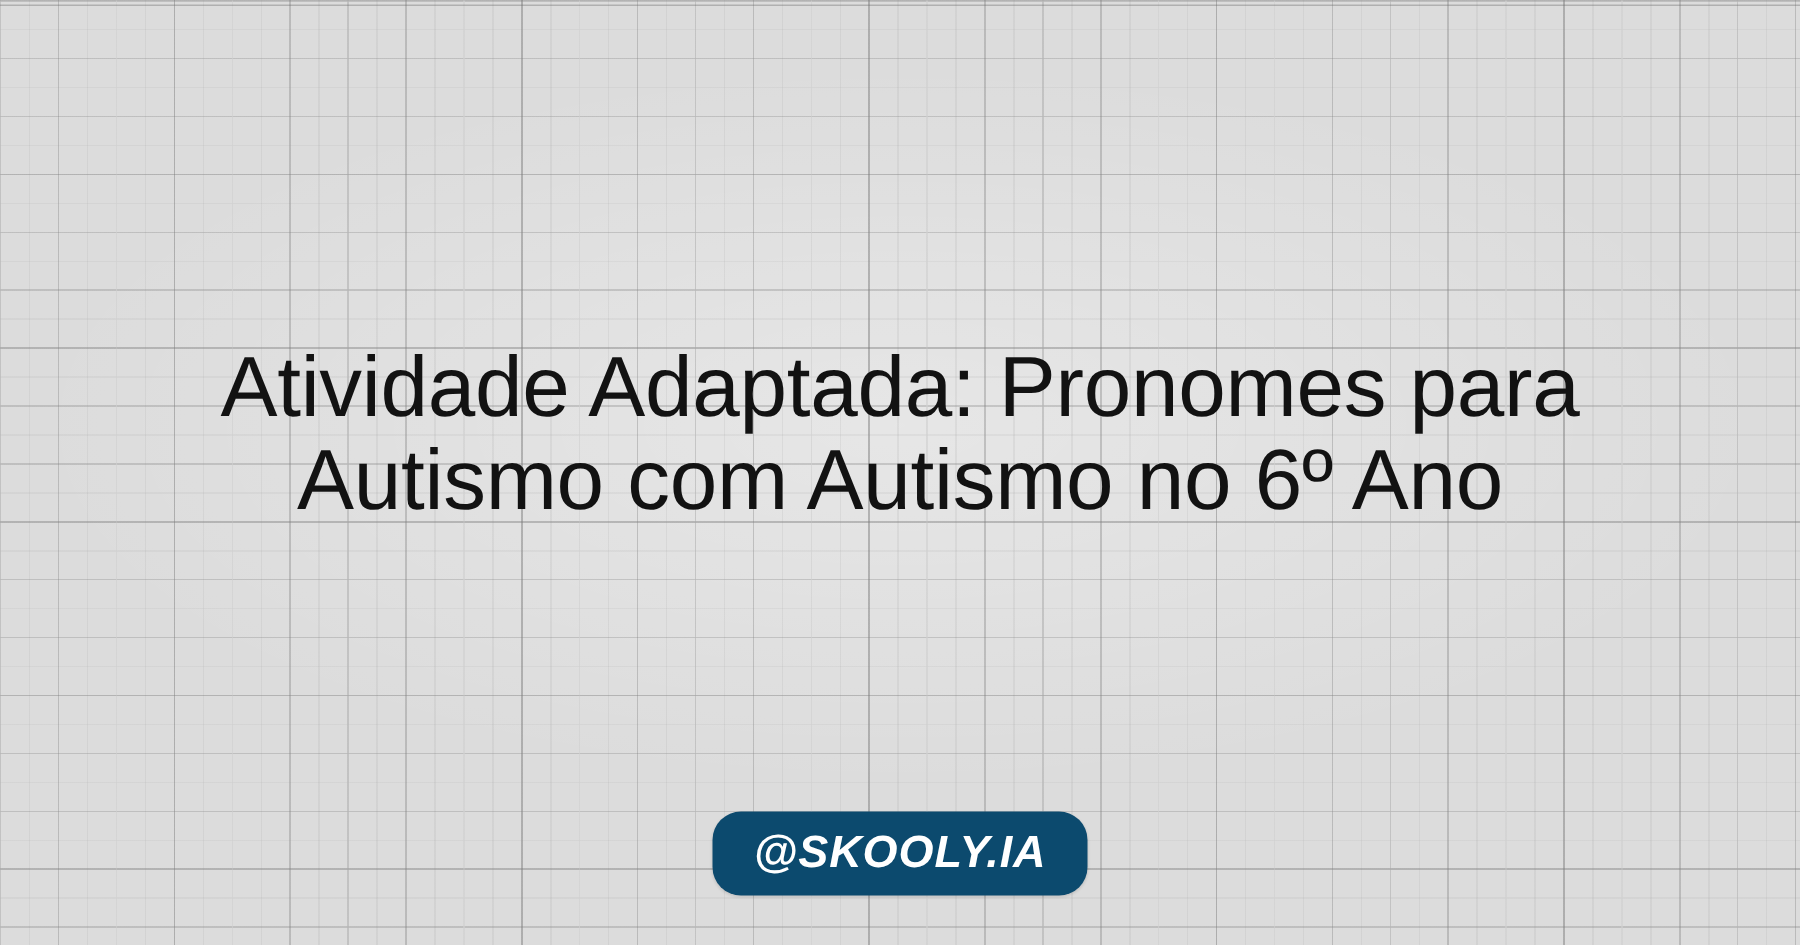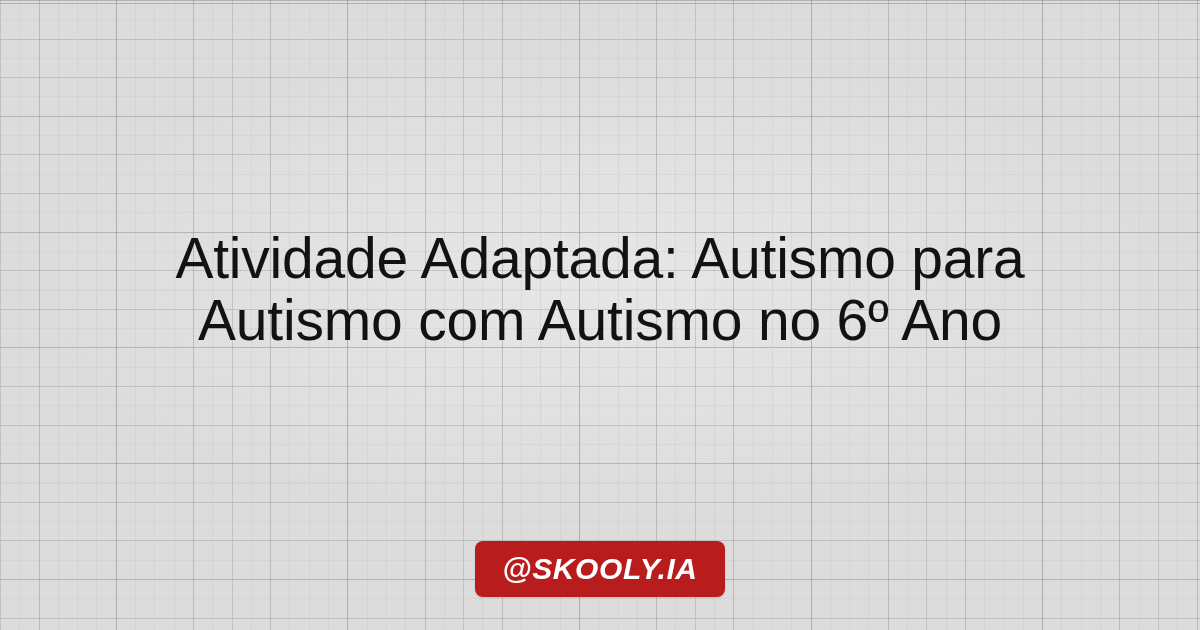--- a/index.html
+++ b/index.html
@@ -135,22 +135,22 @@
     display: flex;
     justify-content: center;
   }
 
   .handle-badge {
     display: inline-flex;
     align-items: center;
     justify-content: center;
     height: 56px;
     padding: 0 27px;
-    border-radius: 8px;
-    background: #b91c1c;
+    border-radius: 19px;
+    background: #0c4a6e;
     box-shadow: 0 1px 2px rgba(0,0,0,0.12);
   }
 
   .handle-text {
     color: #ffffff;
     font-family: "Liberation Sans", sans-serif;
     font-size: 30px;
     font-weight: 700;
     font-style: italic;
     letter-spacing: 0.6px;
@@ -163,21 +163,21 @@
 
 <div id="og-card">
 
   <div class="grid-layer paper-tone"></div>
   <div class="grid-layer grid-fine"></div>
   <div class="grid-layer grid-major"></div>
   <div class="grid-layer grid-streaks"></div>
   <div class="grid-toprule"></div>
 
   <div class="title-block">
-    <span class="title-line">Atividade Adaptada: Autismo para</span>
+    <span class="title-line">Atividade Adaptada: Pronomes para</span>
     <span class="title-line">Autismo com Autismo no 6º Ano</span>
   </div>
 
   <div class="badge-wrap">
     <div class="handle-badge">
       <span class="handle-text">@SKOOLY.IA</span>
     </div>
   </div>
 
 </div>

